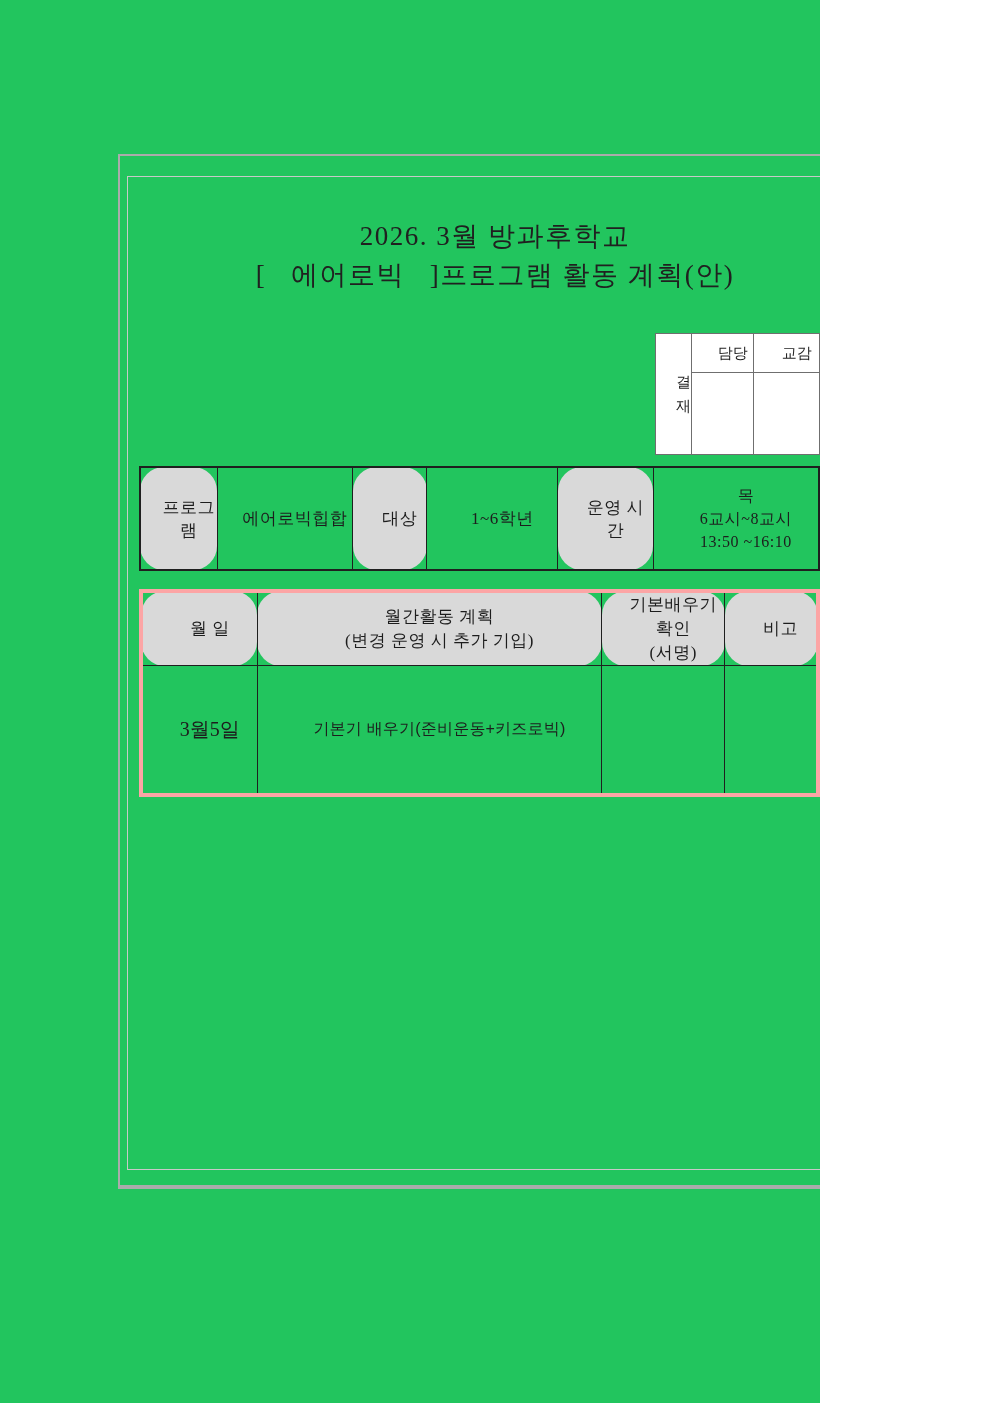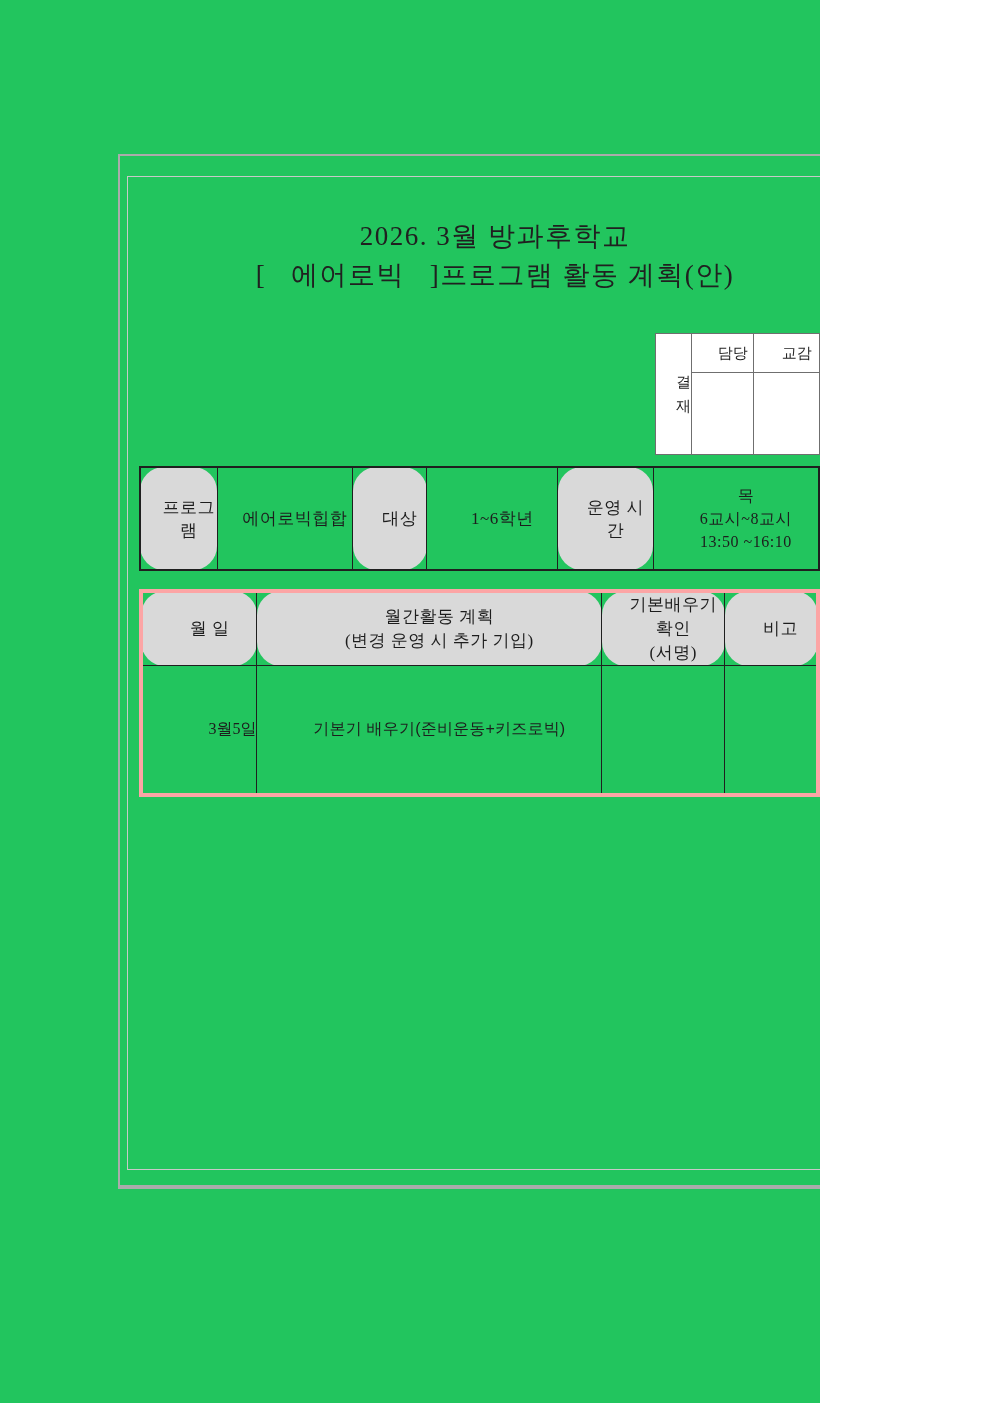--- a/index.html
+++ b/index.html
@@ -33,21 +33,21 @@
   .program { position:absolute; left:139px; top:466px; border:2px solid #1f1f1f; }
   .program td { border:1px solid #1f1f1f; height:103px; font-size:17px; letter-spacing:0.5px; }
   .gray { background:#d9d9d9;border-radius:24px; }
   .time-cell div { line-height:23px; font-size:16px; }
 
   
   .plan { position:absolute; left:139px; top:589px; border:4px solid #fca5a5; }
   .plan td { border:1px solid #1f1f1f; }
   .plan .head { height:52px; font-size:17px; line-height:24px; letter-spacing:0.5px; }
   .plan .row td { height:129px; }
-  .date-cell { font-size:16px;text-align:right; }
+  .date-cell { font-size:20px; }
   .activity-cell { font-family:"Liberation Sans","DejaVu Sans",sans-serif; font-size:16px; letter-spacing:0.2px; }
 </style>
 </head>
 <body>
 
 <div class="page">
 
   <div class="outer-frame"></div>
   <div class="inner-frame"></div>
 

